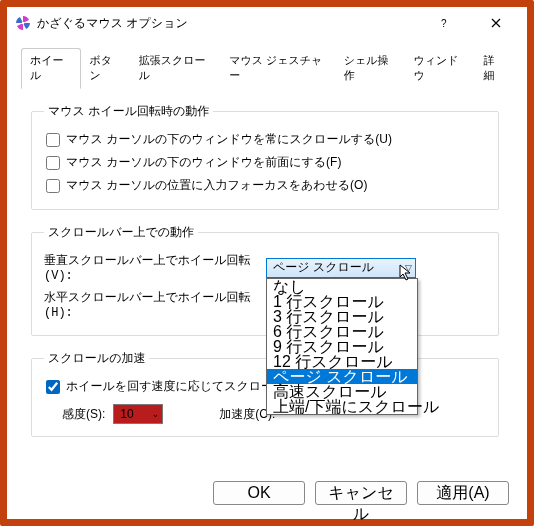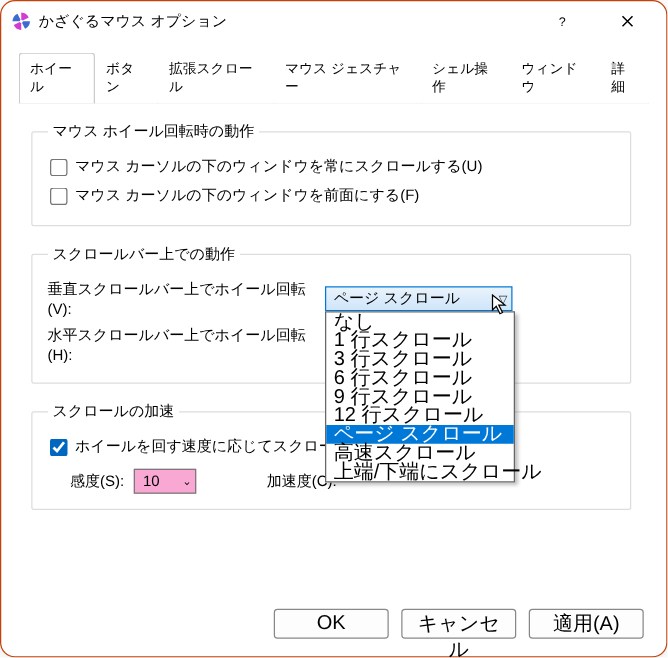--- a/index.html
+++ b/index.html
@@ -10,22 +10,22 @@
     font-size: 12px;
     background: #fff;
     width: 534px;
     height: 526px;
     overflow: hidden;
   }
   .window {
     width: 534px;
     height: 526px;
     background: #fff;
-    border: 1px solid #c2410c;
-    border-radius: 12px;
+    border: 7px solid #c2410c;
+    border-radius: 2px;
     box-shadow: 0 2px 12px rgba(0,0,0,0.1);
     position: relative;
   }
   .titlebar {
     height: 32px;
     display: flex;
     align-items: center;
     padding: 0 8px;
     gap: 6px;
   }
@@ -98,20 +98,21 @@
     accent-color: #0067c0;
   }
   .form-row {
     display: flex;
     align-items: center;
     padding: 3px 0;
     gap: 6px;
   }
   .form-row .lbl {
     width: 216px;
+    font-family: Liberation Mono, monospace;
   }
   .combo {
     width: 150px;
     height: 20px;
     border: 1px solid #7a7a7a;
     background: linear-gradient(#eef4fb, #d7e7f9);
     display: inline-flex;
     align-items: center;
     justify-content: space-between;
     padding: 0 3px 0 6px;
@@ -153,21 +154,21 @@
     padding: 6px 0 0 18px;
   }
   .sens-row .small-combo {
     width: 50px;
     height: 20px;
     border: 1px solid #7a7a7a;
     display: inline-flex;
     align-items: center;
     justify-content: space-between;
     padding: 0 3px 0 6px;
-    background: #f9a8d4;
+    background: #b91c1c;
     font-size: 12px;
   }
   .sens-row .small-combo .arrow {
     font-size: 9px;
   }
   .cursor {
     position: absolute;
     z-index: 100;
     width: 18px;
     height: 18px;
@@ -233,20 +234,24 @@
 
       <fieldset class="group">
         <legend>マウス ホイール回転時の動作</legend>
         <label class="chk-row">
           <input type="checkbox" style="">
           <span>マウス カーソルの下のウィンドウを常にスクロールする(U)</span>
         </label>
         <label class="chk-row">
           <input type="checkbox" style="">
           <span>マウス カーソルの下のウィンドウを前面にする(F)</span>
+        </label>
+        <label class="chk-row">
+          <input type="checkbox" style="">
+          <span>マウス カーソルの位置に入力フォーカスをあわせる(O)</span>
         </label>
       </fieldset>
 
       <fieldset class="group">
         <legend>スクロールバー上での動作</legend>
         <div class="form-row">
           <span class="lbl">垂直スクロールバー上でホイール回転(V):</span>
           <span class="combo highlight">
             <span>ページ スクロール</span>
             <span class="arrow">▽</span>

